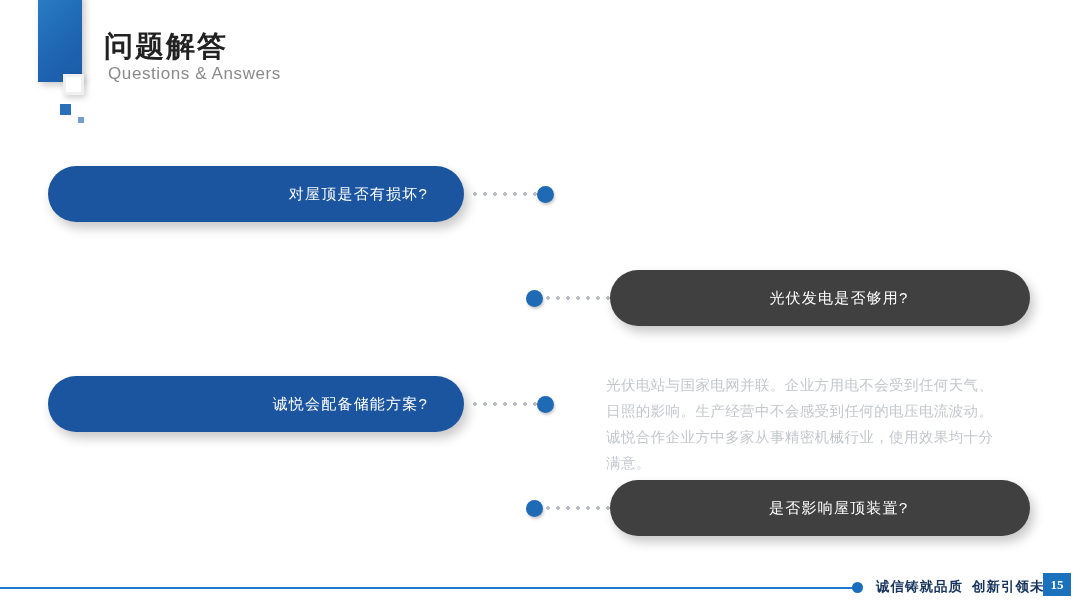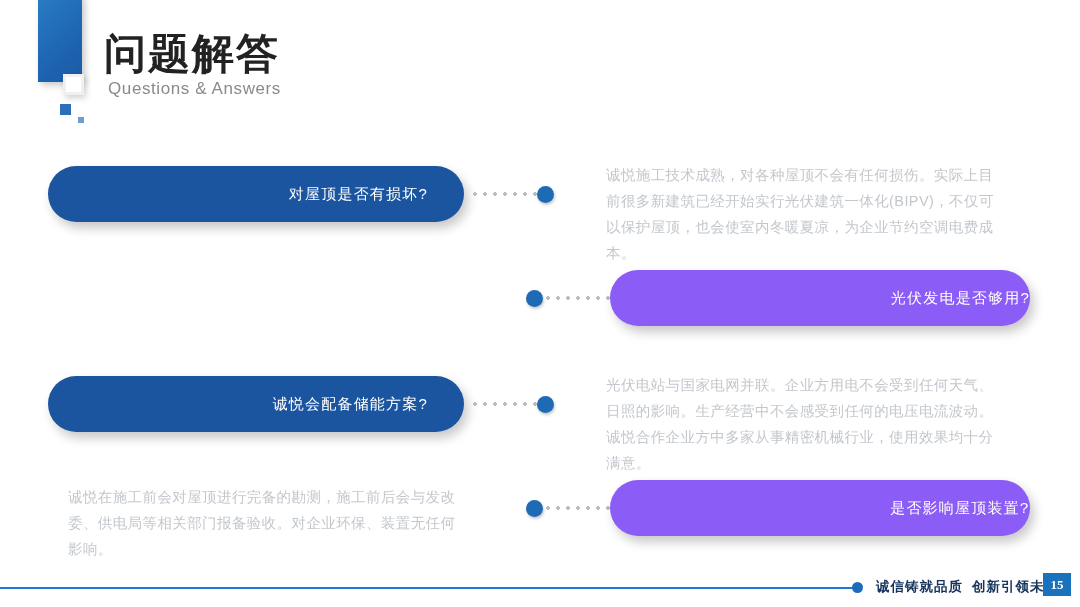--- a/index.html
+++ b/index.html
@@ -47,21 +47,21 @@
     position: absolute;
     left: 78px; top: 117px;
     width: 6px; height: 6px;
     background: #6f9ed0;
   }
   .title-wrap {
     position: absolute;
     left: 104px; top: 30px;
   }
   .title-cn {
-    font-size: 42px;
+    font-size: 29px;
     font-weight: bold;
     color: #222222;
     letter-spacing: 2px;
     line-height: 1.12;
     margin: 0;
     font-family: "Liberation Sans", "DejaVu Sans", sans-serif;
   }
   .title-en {
     font-size: 17px;
     color: #8a8a8a;
@@ -91,22 +91,22 @@
   .pill.left {
     left: 48px;
     width: 416px;
     background: #1b55a0;
     justify-content: flex-end;
     padding-right: 36px;
   }
   .pill.right {
     left: 610px;
     width: 420px;
-    background: #8b5cf6;
-    justify-content: flex-end;
+    background: #404040;
+    justify-content: center;
     padding-left: 38px;
   }
 
   
   .connector {
     position: absolute;
     height: 20px;
     display: flex;
     align-items: center;
   }
@@ -194,21 +194,20 @@
 </div>
 
 <div class="row" style="top:166px;height:90px;">
   <div class="pill left" style="top:0;">
     <span>对屋顶是否有损坏?</span>
   </div>
   <div class="connector to-right" style="top:18px;">
     <div class="dot-line"></div>
     <div class="end-dot"></div>
   </div>
-  <div class="para right-side" style="top:-4px;">诚悦施工技术成熟，对各种屋顶不会有任何损伤。实际上目前很多新建筑已经开始实行光伏建筑一体化(BIPV)，不仅可以保护屋顶，也会使室内冬暖夏凉，为企业节约空调电费成本。</div>
 </div>
 
 <div class="row" style="top:270px;height:90px;">
   <div class="connector to-left" style="top:18px;">
     <div class="dot-line"></div>
     <div class="end-dot"></div>
   </div>
   <div class="pill right" style="top:0;">
     <span>光伏发电是否够用?</span>
   </div>
@@ -219,21 +218,20 @@
     <span>诚悦会配备储能方案?</span>
   </div>
   <div class="connector to-right" style="top:18px;">
     <div class="dot-line"></div>
     <div class="end-dot"></div>
   </div>
   <div class="para right-side" style="top:-4px;">光伏电站与国家电网并联。企业方用电不会受到任何天气、日照的影响。生产经营中不会感受到任何的电压电流波动。诚悦合作企业方中多家从事精密机械行业，使用效果均十分满意。</div>
 </div>
 
 <div class="row" style="top:480px;height:90px;">
-  <div class="para left-side" style="top:4px;">诚悦在施工前会对屋顶进行完备的勘测，施工前后会与发改委、供电局等相关部门报备验收。对企业环保、装置无任何影响。</div>
   <div class="connector to-left" style="top:18px;">
     <div class="dot-line"></div>
     <div class="end-dot"></div>
   </div>
   <div class="pill right" style="top:0;font-family:Liberation Mono, monospace;">
     <span>是否影响屋顶装置?</span>
   </div>
 </div>
 
 <div class="footer-line"></div>

